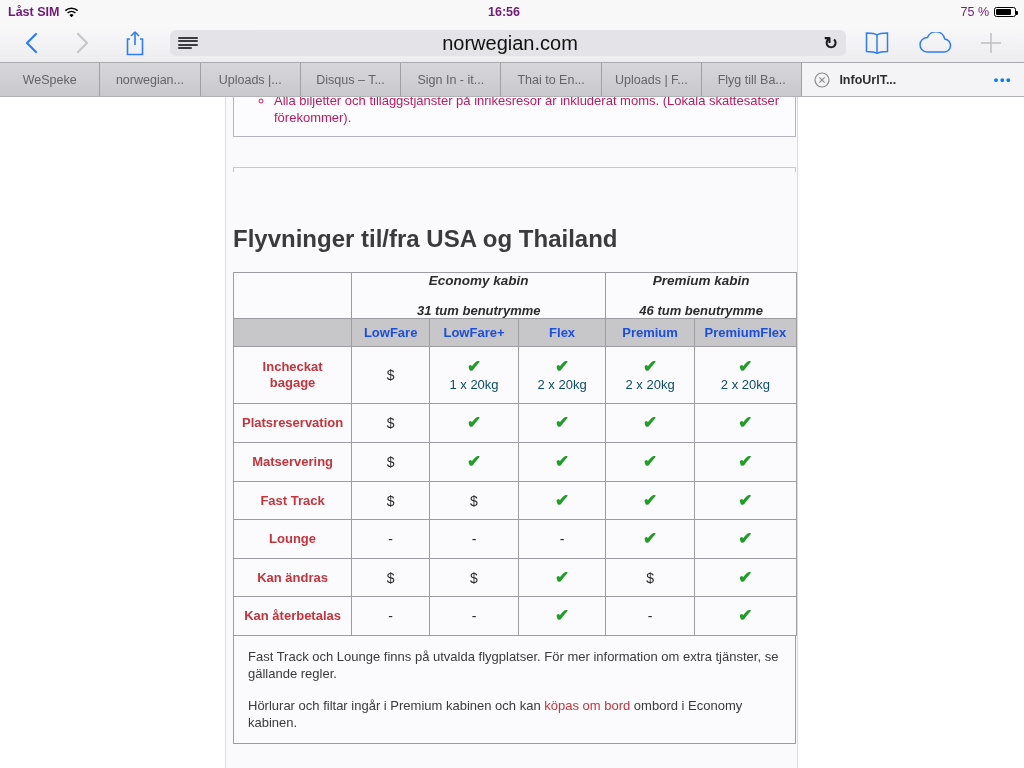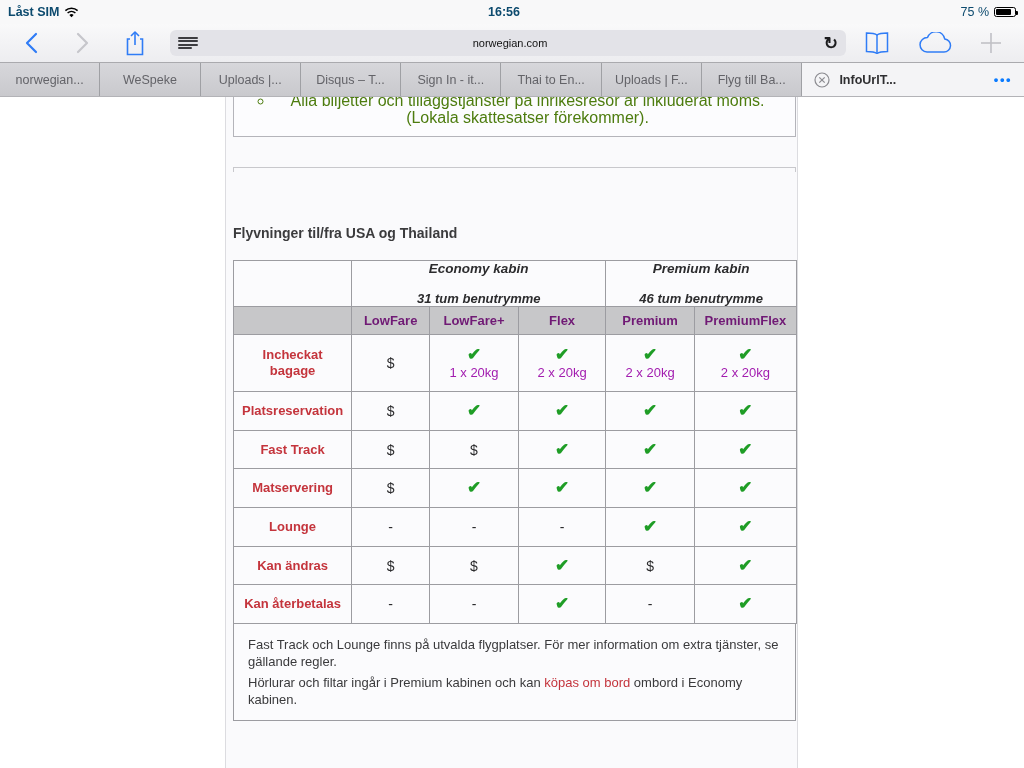--- a/index.html
+++ b/index.html
@@ -2,39 +2,39 @@
 <html><head>
 <meta charset="utf-8">
 <style>
   * { margin:0; padding:0; box-sizing:border-box; }
   html,body { width:1024px; height:768px; }
   body { font-family:"Liberation Sans", sans-serif; background:#fff; overflow:hidden; }
   .screen { position:relative; width:1024px; height:768px; background:#fff; }
 
   
   .status-bar { position:absolute; top:0; left:0; width:1024px; height:24px;
-    background:#f8f8f9; display:flex; align-items:center; font-size:12.5px; color:#0c4a6e; }
+    background:#f8f8f9; display:flex; align-items:center; font-size:12.5px; color:#701a75; }
   .status-left { position:absolute; left:8px; display:flex; align-items:center; gap:5px; font-weight:bold; }
   .status-time { position:absolute; left:0; right:16px; text-align:center; font-weight:bold; }
   .status-right { position:absolute; right:8px; display:flex; align-items:center; gap:5px; }
   .battery { width:22px; height:10px; border:1px solid #000; border-radius:2.5px; position:relative; }
   .battery .fill { position:absolute; left:1px; top:1px; bottom:1px; width:74%; background:#000; border-radius:1px; }
   .battery .cap { position:absolute; right:-3px; top:2.5px; width:2px; height:4px; background:#000; border-radius:0 1px 1px 0; }
 
   
   .toolbar { position:absolute; top:24px; left:0; width:1024px; height:38px;
     background:linear-gradient(#f9f9fa,#ededf0); display:flex; align-items:center; padding:0 18px; }
   .nav-btn { width:26px; height:26px; display:flex; align-items:center; justify-content:center; margin-right:26px; }
   .share-btn { margin-right:22px; }
   .addr-field { flex:1; height:26px; background:#e3e3e8; border-radius:6px; display:flex; align-items:center;
     padding:0 8px; margin-right:18px; position:relative; }
   .reader-icon { width:20px; height:14px; display:flex; flex-direction:column; justify-content:space-between; padding:1px 0; }
   .reader-icon i { display:block; height:1.8px; background:#3c3c40; border-radius:1px; }
   .reader-icon i:last-child { width:70%; }
-  .addr-text { position:absolute; left:4px; right:0; text-align:center; font-size:11px; color:#111; }
+  .addr-text { position:absolute; left:4px; right:0; text-align:center; font-size:20px; color:#111; }
   .refresh { position:absolute; right:8px; font-size:17px; color:#1c1c1e; font-weight:bold; line-height:1; }
   .tb-icon { margin-right:28px; display:flex; align-items:center; }
   .tb-icon:last-child { margin-right:4px; }
 
   
   .tab-bar { position:absolute; top:62px; left:0; width:1024px; height:35px;
     background:linear-gradient(#d7d7db,#c9c9cd); border-top:1px solid #aaaaae; border-bottom:1px solid #b3b3b7;
     display:flex; }
   .tab { flex:0 0 100.3px; border-right:1px solid #9fa0a4; display:flex; align-items:center; justify-content:center;
     font-size:12.5px; color:#636368; overflow:hidden; white-space:nowrap; padding:0 6px; }
@@ -43,44 +43,44 @@
   .tab-active .close-icon { margin-right:9px; display:flex; }
   .tab-more { margin-left:auto; color:#0b7bff; font-weight:bold; letter-spacing:1.5px; font-size:13px; }
 
   
   .page { position:absolute; top:97px; left:0; width:1024px; height:671px; background:#fff; overflow:hidden; }
   .content-col { position:absolute; top:0; left:225px; width:573px; height:671px; background:#fafafc;
     border-left:1px solid #dcdce0; border-right:1px solid #dcdce0; }
 
   .bullet-box { margin:-10px 0 0 7px; width:563px; border:1px solid #b4b4ba; background:#fcfcfe; padding:4px 14px 10px 14px; }
   .bullet-box ul { list-style:circle; padding-left:26px; }
-  .bullet-box li { font-size:16px; line-height:17px; color:#4d7c0f;text-align:center; }
+  .bullet-box li { font-size:13px; line-height:17px; color:#be185d; }
 
   .section-divider { margin:30px 0 0 7px; width:563px; height:5px;
     border:1px solid #c8c8cc; border-bottom:none; }
 
-  .page-heading { margin:53px 0 0 7px; font-size:14px; font-weight:bold; color:#3b3b3d; }
+  .page-heading { margin:53px 0 0 7px; font-size:24px; font-weight:bold; color:#3b3b3d; }
 
   table.fare { border-collapse:collapse; margin:19px 0 0 7px; table-layout:fixed; }
   table.fare th, table.fare td { border:1px solid #9c9ca1; background:#fbfbfd; text-align:center; vertical-align:middle; }
   tr.cabin-row { height:45px;font-style:italic; }
   tr.fare-row { height:28px; }
-  tr.fare-row th { background:#c7c7c9; font-size:13px; font-weight:bold; color:#701a75; }
+  tr.fare-row th { background:#c7c7c9; font-size:13px; font-weight:bold; color:#1d4ed8; }
   .cabin-title { font-size:13.5px; font-weight:bold; color:#2c2c2e; }
   .cabin-sub { font-size:13px; color:#2c2c2e; margin-top:15px; }
   td.row-label { text-align:left; padding:0 8px; font-size:13px; font-weight:bold; color:#c4343c; line-height:16px; }
   .check { color:#1f9d26; font-size:17px; font-weight:bold; line-height:1; }
   .dollar { font-size:14px; color:#2b2b2d; }
   .dash { font-size:14px; color:#2b2b2d; }
-  .cell-sub { font-size:13px; color:#a21caf; margin-top:1px; }
+  .cell-sub { font-size:13px; color:#0c4a6e; margin-top:1px; }
 
   .notes-box { margin:0 0 0 7px; width:563px; border:1px solid #9c9ca1; border-top:none; background:#fbfbfd;
     padding:12px 14px; }
   .notes-box p { font-size:13px; line-height:17px; color:#3a3a3c; }
-  .notes-box p + p { margin-top:4px; }
+  .notes-box p + p { margin-top:15px; }
   .notes-link { color:#c4343c; text-decoration:none; cursor:pointer; }
 
   svg { display:block; }
 </style>
 </head>
 <body>
 
 <div class="screen">
 
   <div class="status-bar">
@@ -146,22 +146,22 @@
     <div class="tb-icon">
       <svg width="22" height="22" viewBox="0 0 22 22">
         <line x1="11" y1="1" x2="11" y2="21" stroke="#c0c0c6" stroke-width="1.6"></line>
         <line x1="1" y1="11" x2="21" y2="11" stroke="#c0c0c6" stroke-width="1.6"></line>
       </svg>
     </div>
   </div>
 
   <div class="tab-bar">
     <div id="inactive-tabs" style="display:flex;">
+        <div class="tab">WeSpeke</div>
         <div class="tab">norwegian...</div>
-        <div class="tab">WeSpeke</div>
         <div class="tab">Uploads |...</div>
         <div class="tab">Disqus – T...</div>
         <div class="tab">Sign In - it...</div>
         <div class="tab">Thai to En...</div>
         <div class="tab">Uploads | F...</div>
         <div class="tab">Flyg till Ba...</div>
       </div>
     <div class="tab-active">
       <span class="close-icon">
         <svg width="16" height="16" viewBox="0 0 16 16">
@@ -228,32 +228,32 @@
               <td><span class="check">✔</span><div class="cell-sub">2 x 20kg</div></td>
             </tr>
             <tr style="height:39px">
      <td class="row-label">Platsreservation</td>
               <td><span class="dollar">$</span></td>
               <td><span class="check">✔</span></td>
               <td><span class="check">✔</span></td>
               <td><span class="check">✔</span></td>
               <td><span class="check">✔</span></td>
             </tr>
+            <tr style="height:39px">
+     <td class="row-label">Matservering</td>
+              <td><span class="dollar">$</span></td>
+              <td><span class="check">✔</span></td>
+              <td><span class="check">✔</span></td>
+              <td><span class="check">✔</span></td>
+              <td><span class="check">✔</span></td>
+            </tr>
             <tr style="height:38px">
      <td class="row-label">Fast Track</td>
               <td><span class="dollar">$</span></td>
               <td><span class="dollar">$</span></td>
-              <td><span class="check">✔</span></td>
-              <td><span class="check">✔</span></td>
-              <td><span class="check">✔</span></td>
-            </tr>
-            <tr style="height:39px">
-     <td class="row-label">Matservering</td>
-              <td><span class="dollar">$</span></td>
-              <td><span class="check">✔</span></td>
               <td><span class="check">✔</span></td>
               <td><span class="check">✔</span></td>
               <td><span class="check">✔</span></td>
             </tr>
             <tr style="height:39px">
      <td class="row-label">Lounge</td>
               <td><span class="dash">-</span></td>
               <td><span class="dash">-</span></td>
               <td><span class="dash">-</span></td>
               <td><span class="check">✔</span></td>

